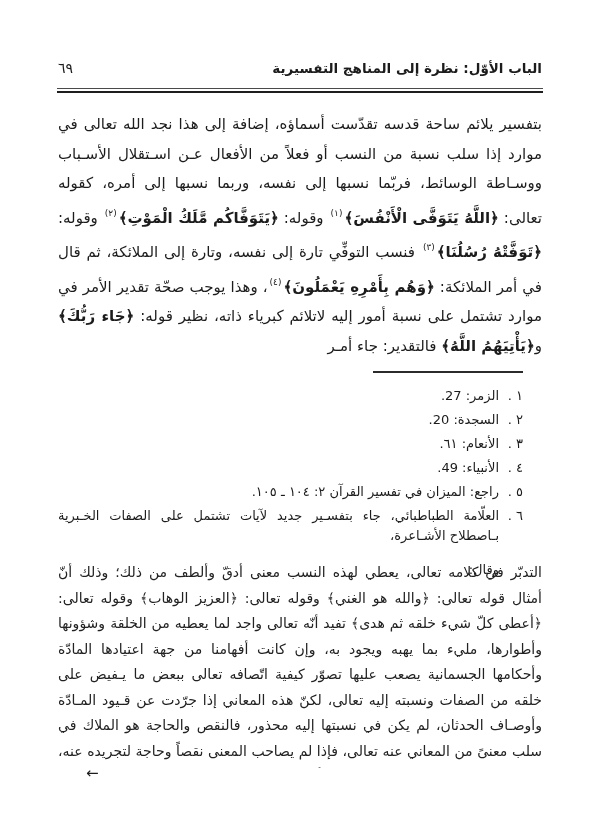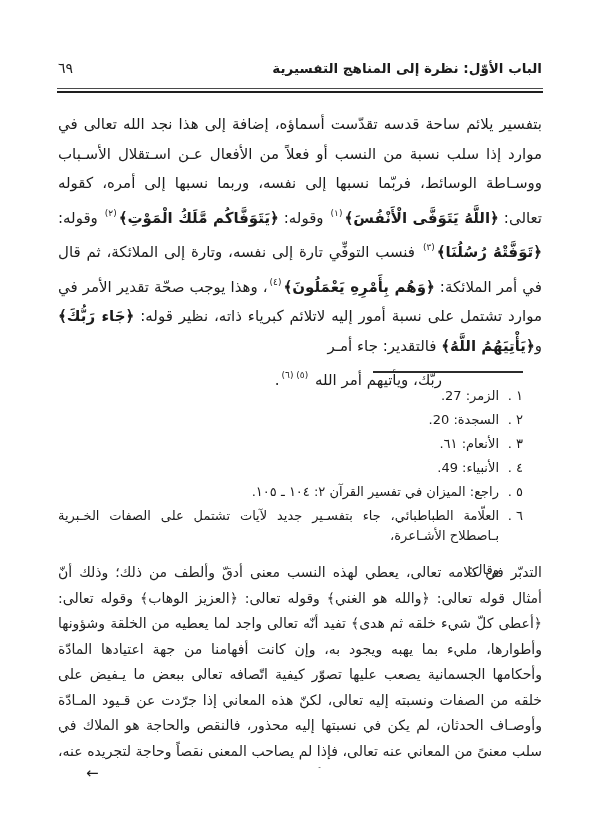--- a/index.html
+++ b/index.html
@@ -83,21 +83,20 @@
 
   <div class="header">
     <div class="header-title">الباب الأوّل: نظرة إلى المناهج التفسيرية</div>
     <div class="page-number">٦٩</div>
   </div>
 
   <div class="header-rule"></div>
 
   <div class="main-text">
     <div id="main-paragraph"><span class="seg-text">بتفسير يلائم ساحة قدسه تقدّست أسماؤه، إضافة إلى هذا نجد الله تعالى في موارد إذا سلب نسبة من النسب أو فعلاً من الأفعال عـن اسـتقلال الأسـباب ووسـاطة الوسائط، فربّما نسبها إلى نفسه، وربما نسبها إلى أمره، كقوله تعالى: </span><span class="seg-quran">﴿اللَّهُ يَتَوَفَّى الْأَنْفُسَ﴾</span><span class="seg-ref">(١)</span><span class="seg-text"> وقوله: </span><span class="seg-quran">﴿يَتَوَفَّاكُم مَّلَكُ الْمَوْتِ﴾</span><span class="seg-ref">(٢)</span><span class="seg-text"> وقوله: </span><span class="seg-quran">﴿تَوَفَّتْهُ رُسُلُنَا﴾</span><span class="seg-ref">(٣)</span><span class="seg-text"> فنسب التوفِّي تارة إلى نفسه، وتارة إلى الملائكة، ثم قال في أمر الملائكة: </span><span class="seg-quran">﴿وَهُم بِأَمْرِهِ يَعْمَلُونَ﴾</span><span class="seg-ref">(٤)</span><span class="seg-text">، وهذا يوجب صحّة تقدير الأمر في موارد تشتمل على نسبة أمور إليه لاتلائم كبرياء ذاته، نظير قوله: </span><span class="seg-quran">﴿جَاء رَبُّكَ﴾</span><span class="seg-text"> و</span><span class="seg-quran">﴿يَأْتِيَهُمُ اللَّهُ﴾</span><span class="seg-text"> فالتقدير: جاء أمـر</span></div>
-    <div class="main-last-line" id="main-last-line"><span class="seg-text">ربّك، ويأتيهم أمر الله </span><span class="seg-ref">(٥) (٦)</span><span class="seg-text">.</span></div>
   </div>
 
   <div class="fn-separator"></div>
 
   <div class="footnotes" id="footnote-list">
       <div class="fn-row">
         <span class="fn-num">١ .</span>
         <span class="fn-text">الزمر: 27.</span>
       </div>
       <div class="fn-row">

